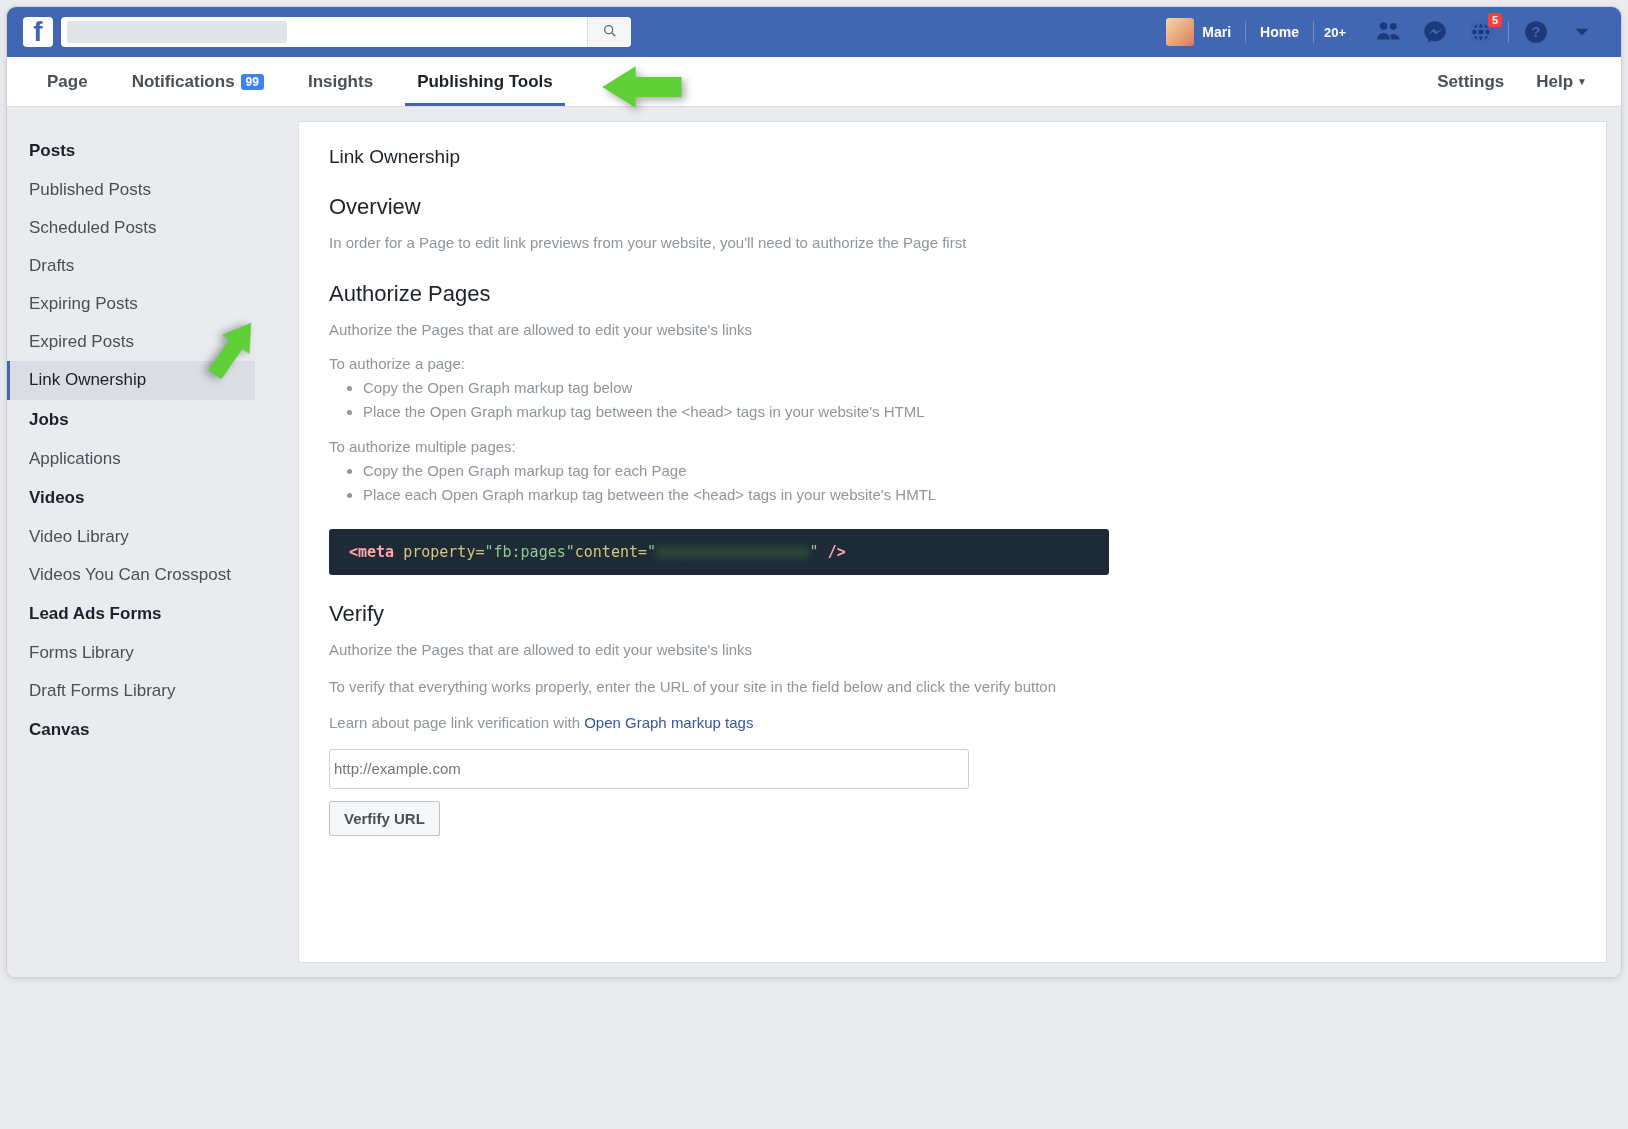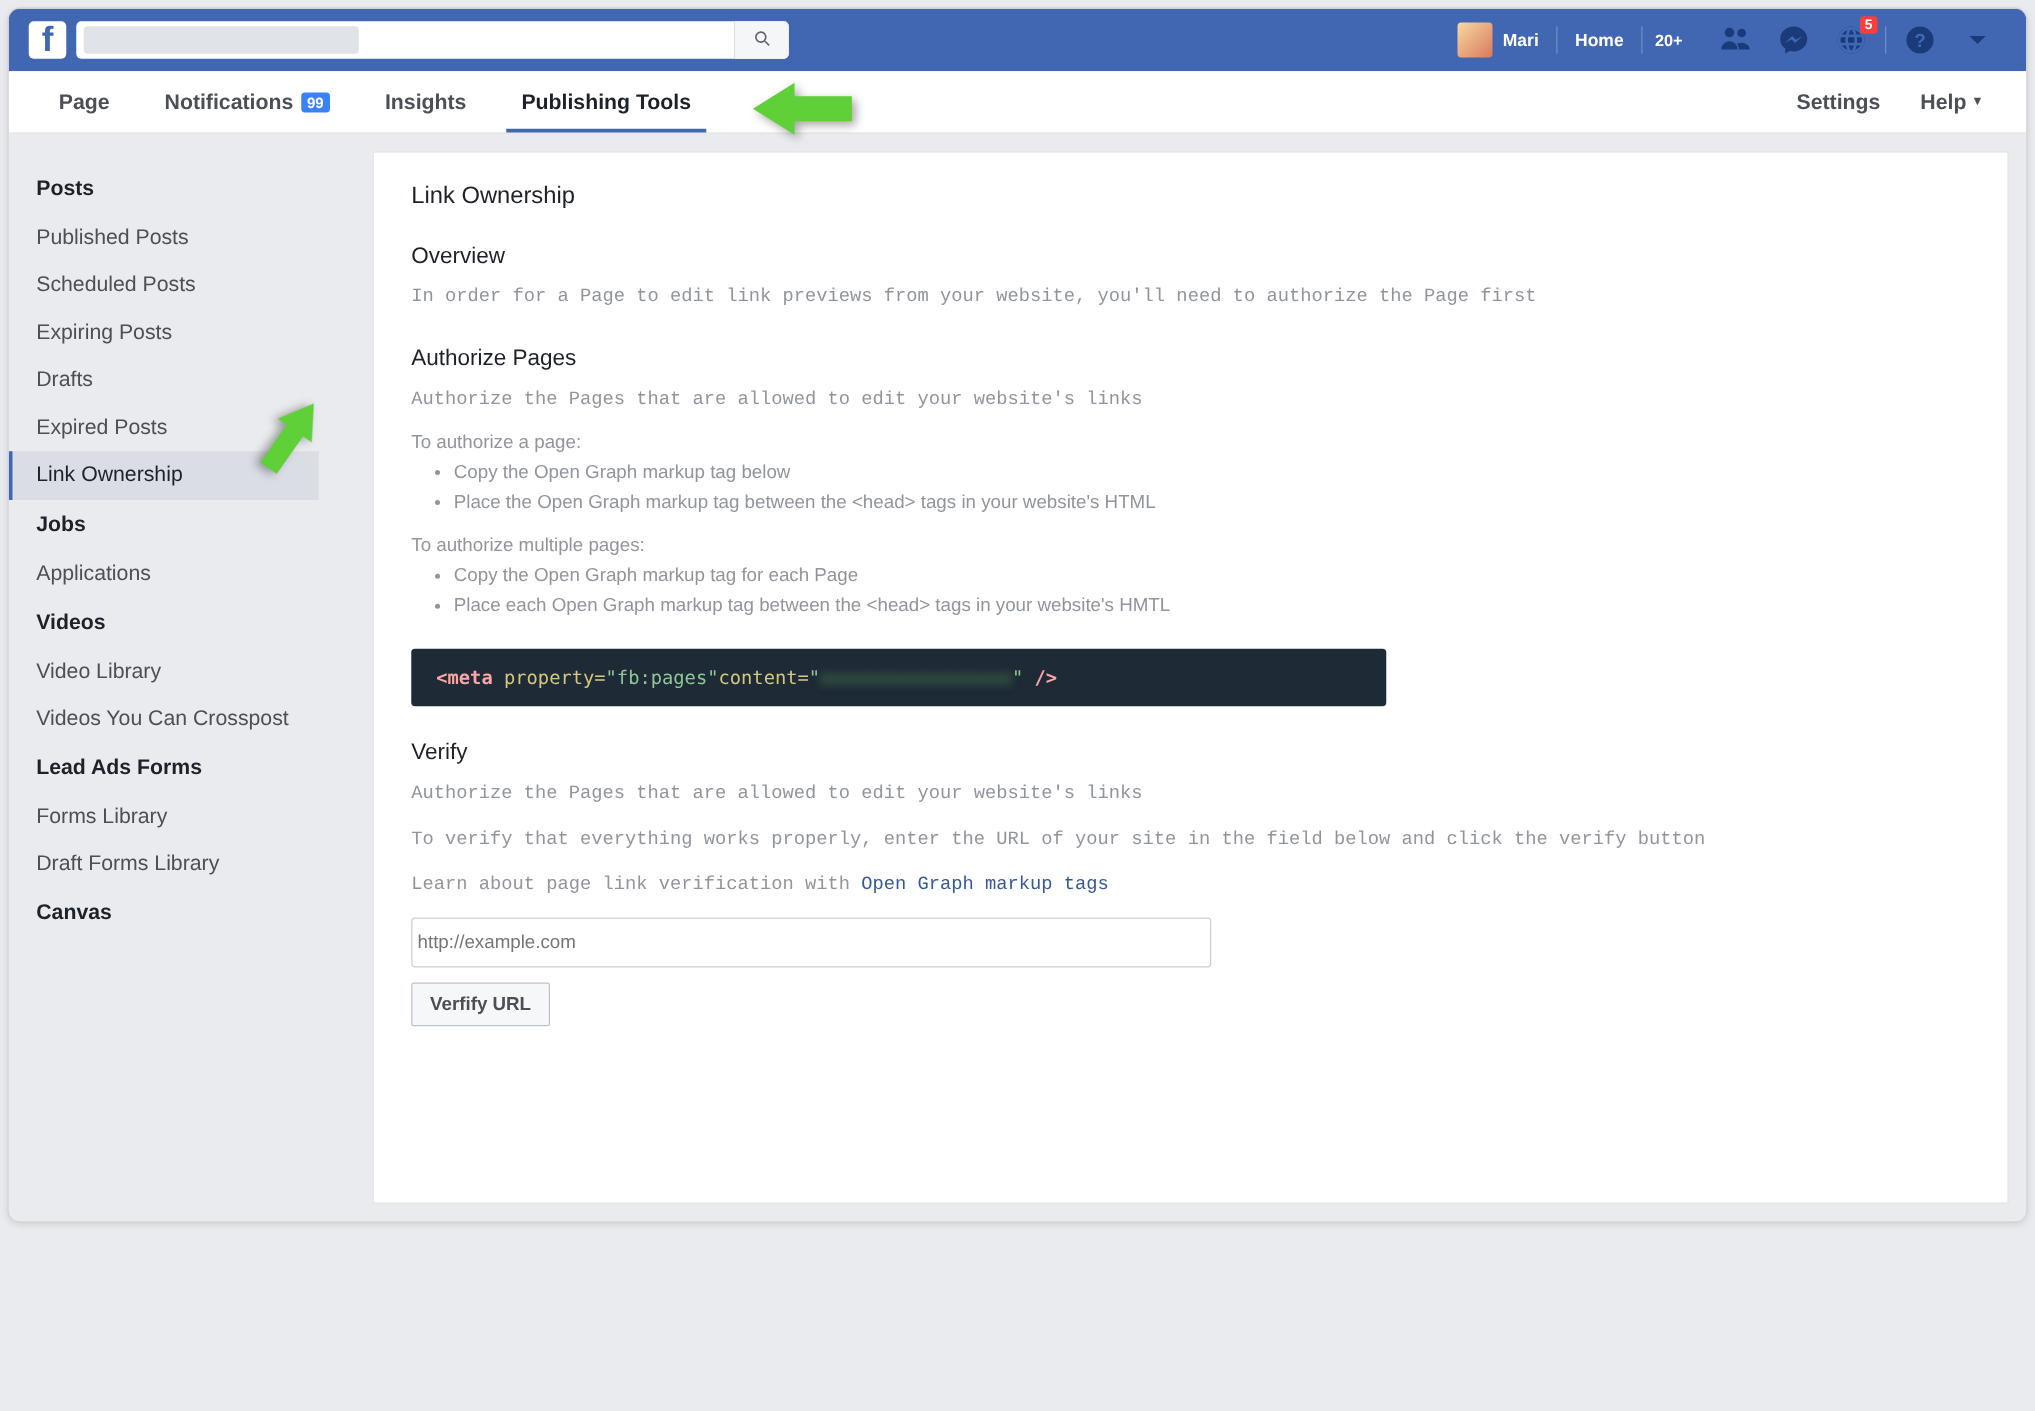--- a/index.html
+++ b/index.html
@@ -221,31 +221,30 @@
       flex: 1;
       padding: 24px 30px 40px;
       position: relative;
     }
     .panel-title {
       font-size: 19px;
       color: #1d2129;
       margin-bottom: 20px;
     }
     .section-h {
-      font-size: 18px;
+      font-size: 22px;
       color: #1d2129;
       margin-top: 26px;
       margin-bottom: 12px;
     }
     .body-text {
       font-size: 15px;
       color: #90949c;
       line-height: 1.5;
       margin-bottom: 14px;
-      font-family: Liberation Mono, monospace;
     }
     .bullet-intro {
       font-size: 15px;
       color: #90949c;
       margin-top: 14px;
       margin-bottom: 4px;
     }
     ul.bullets {
       list-style: disc;
       padding-left: 34px;
@@ -401,22 +400,22 @@
   <div class="content-area" style="position:relative;gap:43px;">
 
     <svg class="arrow-sb" viewBox="0 0 100 60">
       <path d="M0 30 L40 5 L40 18 L95 18 L95 42 L40 42 L40 55 Z" fill="#5fd038"></path>
     </svg>
 
     <div class="sidebar">
       <div class="sb-heading">Posts</div>
       <div class="sb-item">Published Posts</div>
       <div class="sb-item">Scheduled Posts</div>
+      <div class="sb-item">Drafts</div>
       <div class="sb-item">Expiring Posts</div>
-      <div class="sb-item">Drafts</div>
       <div class="sb-item">Expired Posts</div>
       <div class="sb-item active">Link Ownership</div>
 
       <div class="sb-heading">Jobs</div>
       <div class="sb-item">Applications</div>
 
       <div class="sb-heading">Videos</div>
       <div class="sb-item">Video Library</div>
       <div class="sb-item">Videos You Can Crosspost</div>
 

